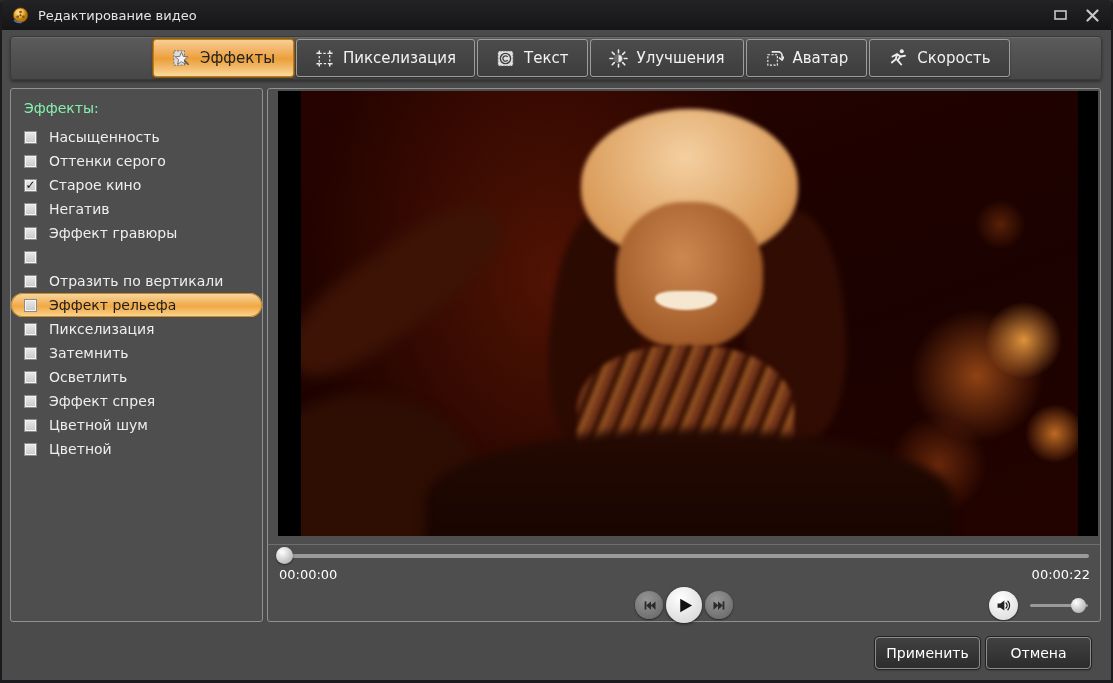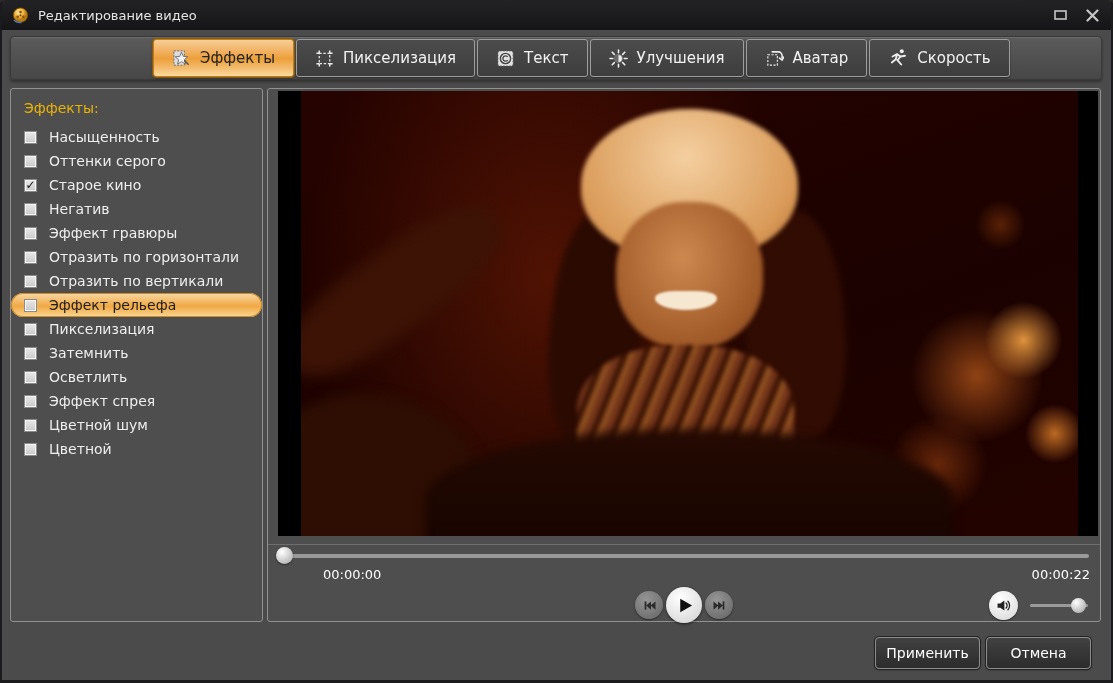--- a/index.html
+++ b/index.html
@@ -25,21 +25,21 @@
   .tab { height:38px; display:flex; align-items:center; gap:9px; padding:0 18px; border-radius:3px;
          background:linear-gradient(#4c4c4c,#3d3d3d); border:1px solid #9d9d9d; color:#f2f2f2;
          font-size:15px; cursor:pointer; box-shadow:0 1px 2px rgba(0,0,0,.4); }
   .tab.active { background:linear-gradient(180deg,#f6cf95 0%,#f2b264 30%,#ec9f3a 52%,#f3bc6e 78%,#fbd99d 100%);
                 border:1px solid #b97c1e; color:#222; box-shadow:0 0 0 1px #8a5a10, 0 1px 3px rgba(0,0,0,.5); }
   .tab svg { display:block; }
 
   
   .sidebar { position:absolute; left:10px; top:88px; width:253px; height:534px;
              background:#4e4e4e; border:1px solid #919191; border-radius:3px; }
-  .sidebar-heading { color:#eab308; font-size:14px; padding:11px 0 9px 13px; }
+  .sidebar-heading { color:#86efac; font-size:14px; padding:11px 0 9px 13px; }
   .effect-row { display:flex; align-items:center; height:24px; padding-left:13px; cursor:pointer; }
   .effect-row.highlighted { background:linear-gradient(#f8d9a4,#f0a845 55%,#fbd793);
                             box-shadow: inset 0 0 0 1px #c98a28; border-radius: 12px; }
   .effect-row.highlighted .effect-label { color:#1d1d1d; }
   .cb { width:13px; height:13px; background:linear-gradient(#e9e9e9,#c9c9c9); border:1px solid #8b8b8b;
         box-shadow: inset 0 0 0 1px #f5f5f5; margin-right:12px; display:flex; align-items:center;
         justify-content:center; font-size:12px; font-weight:bold; color:#111; line-height:1; cursor:pointer; }
   .effect-label { color:#eeeeee; font-size:14px; }
 
   .video-panel { position:absolute; left:267px; top:88px; width:834px; height:534px;
@@ -74,21 +74,21 @@
   .body { left:16%; top:76%; width:68%; height:32%; background:linear-gradient(#240a02,#150300);
           border-radius:50% 50% 0 0; filter:blur(5px); }
 
   
   .controls { position:absolute; left:0; top:455px; width:832px; height:77px; border-top:1px solid #6e6e6e; }
   .seek-track { position:absolute; left:10px; top:9px; width:811px; height:4px; background:#9a9a9a;
                 border-radius:2px; cursor:pointer; }
   .seek-thumb { position:absolute; top:-7px; width:17px; height:17px; border-radius:50%; margin-left:-2px;
                 background:radial-gradient(circle at 35% 30%, #ffffff, #b9b9b9 75%, #8d8d8d);
                 box-shadow:0 1px 2px rgba(0,0,0,.5); cursor:pointer; }
-  .time { position:absolute; top:22px; color:#ffffff; font-size:13px;margin-left:44px; }
+  .time { position:absolute; top:22px; color:#ffffff; font-size:13px; }
   .time.cur { left:11px; }
   .time.dur { right:10px; }
   .transport { position:absolute; left:0; right:0; top:40px; height:40px; display:flex;
                align-items:center; justify-content:center; gap:3px; }
   .pbtn { border:none; border-radius:50%; display:flex; align-items:center; justify-content:center; cursor:pointer; }
   .pbtn.small { width:28px; height:28px; background:radial-gradient(circle at 40% 32%, #969696, #6d6d6d 80%);
                 box-shadow:0 1px 2px rgba(0,0,0,.5); }
   .pbtn.big { width:36px; height:36px; background:radial-gradient(circle at 40% 30%, #ffffff, #d8d8d8 85%);
               box-shadow:0 1px 3px rgba(0,0,0,.6); }
   .vol-group { position:absolute; right:12px; top:40px; height:40px; display:flex; align-items:center; gap:12px; }
@@ -209,21 +209,20 @@
         <div class="effect-row">
       <span class="cb"></span>
       <span class="effect-label lbl">Негатив</span>
     </div>
         <div class="effect-row">
       <span class="cb"></span>
       <span class="effect-label lbl">Эффект гравюры</span>
     </div>
         <div class="effect-row">
       <span class="cb"></span>
-      <span class="effect-label lbl">Отразить по горизонтали</span>
     </div>
         <div class="effect-row">
       <span class="cb"></span>
       <span class="effect-label lbl">Отразить по вертикали</span>
     </div>
         <div class="effect-row highlighted">
       <span class="cb"></span>
       <span class="effect-label lbl">Эффект рельефа</span>
     </div>
         <div class="effect-row">

